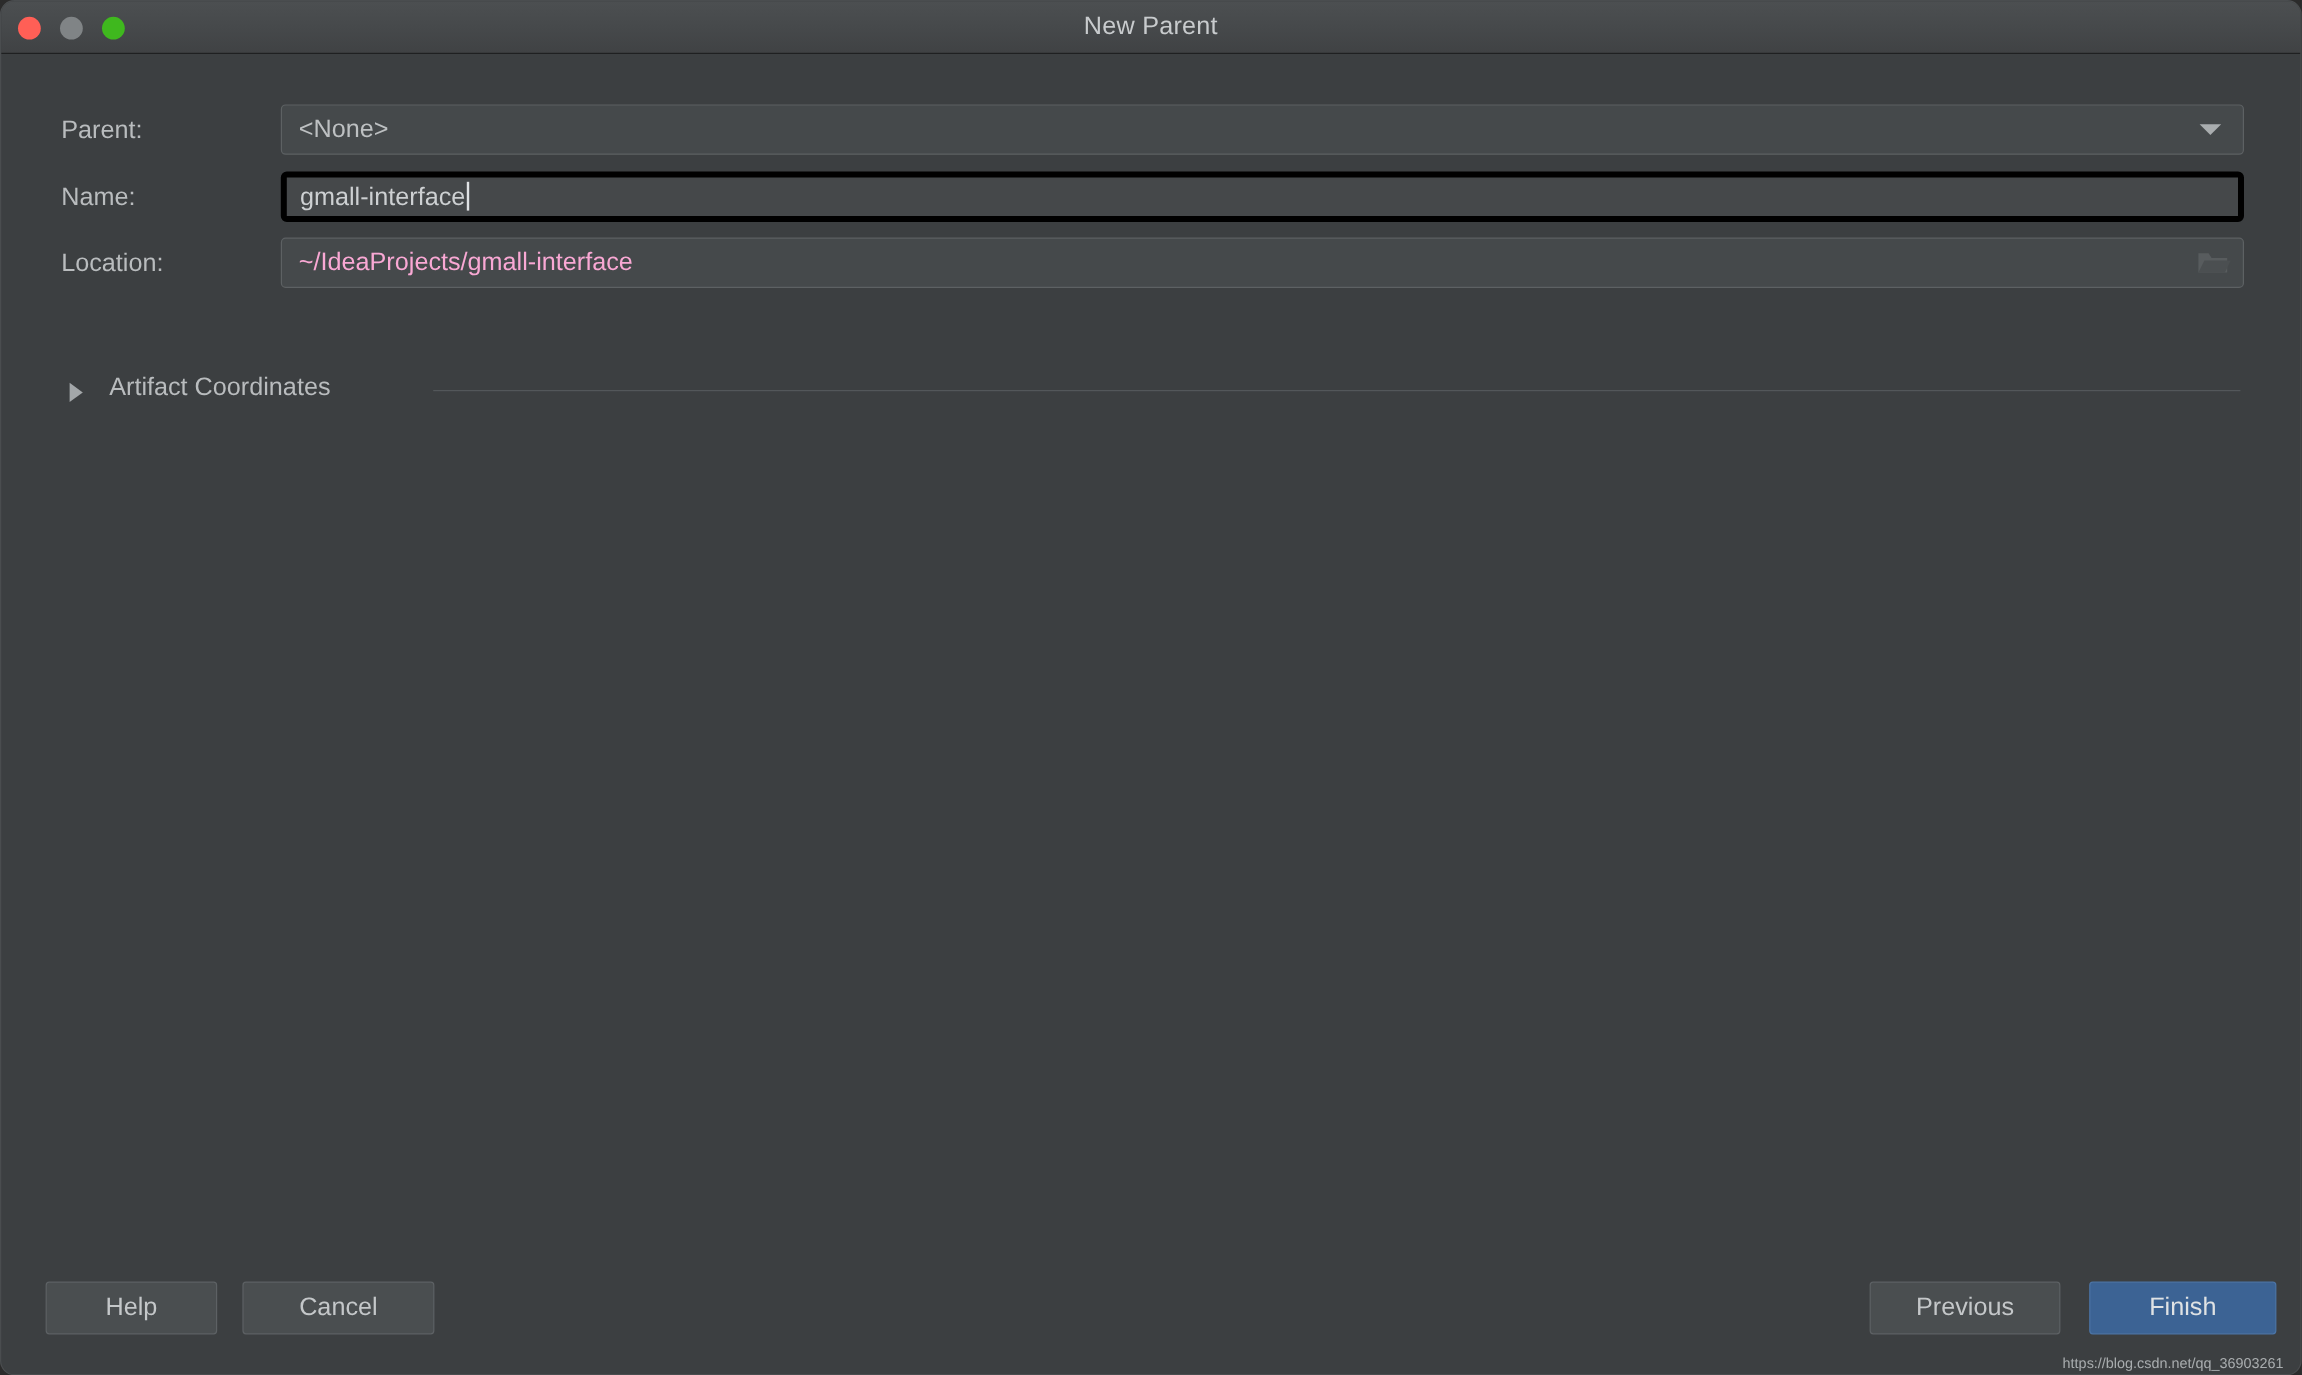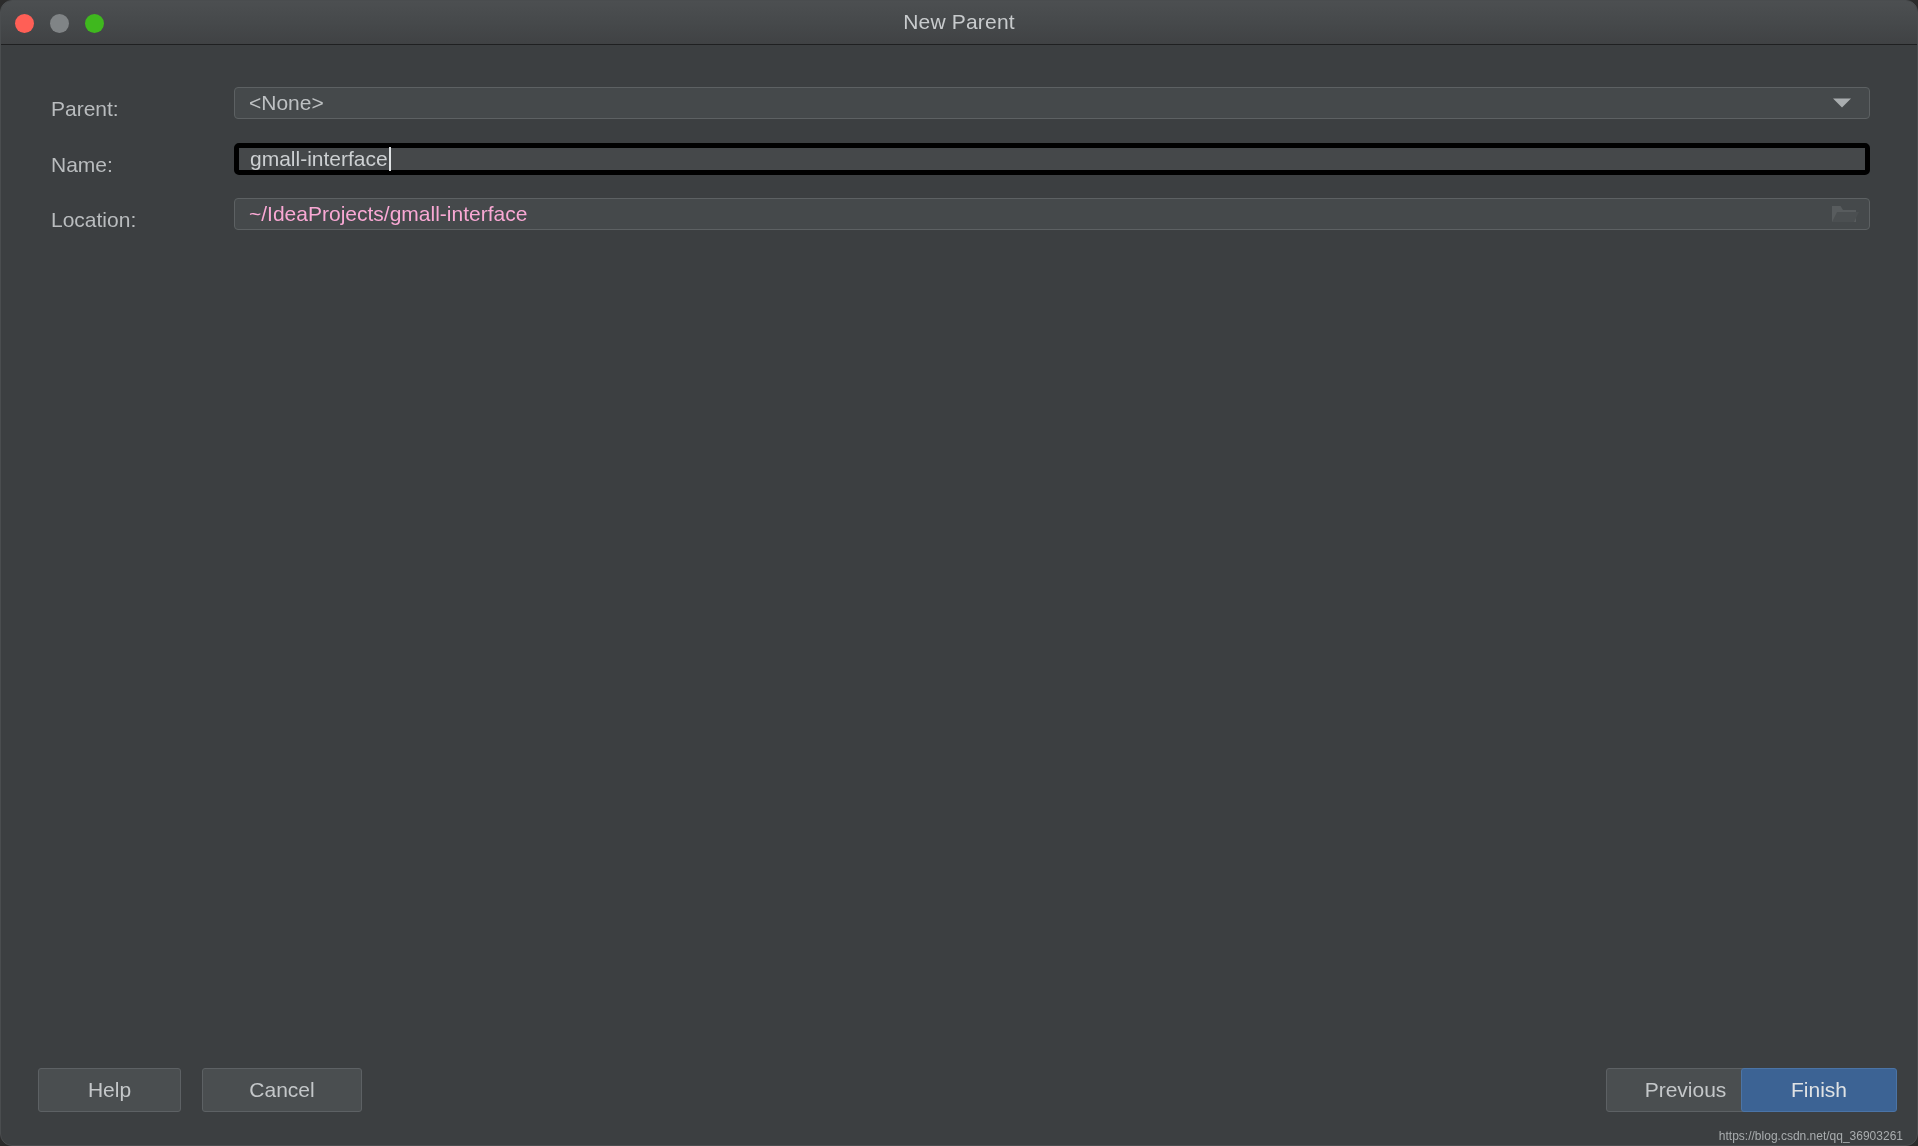--- a/index.html
+++ b/index.html
@@ -78,21 +78,21 @@
     top: 50%;
     transform: translateY(-50%);
     font-size: 21px;
     color: #b9bcbe;
     white-space: nowrap;
   }
   .field {
     position: absolute;
     left: 233px;
     width: 1636px;
-    height: 32px;
+    height: 42px;
     box-sizing: border-box;
     border-radius: 4px;
   }
 
   
   .combo {
     background: #45494b;
     border: 1px solid #5d6163;
   }
   .combo .value {
@@ -211,21 +211,21 @@
     justify-content: center;
     padding: 12px;
   }
   .btn.primary {
     background: #3c6394;
     border: 1px solid #4b74a6;
     color: #dfe2e4;
   }
   #btn-help     { left: 37px;   top: 1067px; width: 143px; }
   #btn-cancel   { left: 201px;  top: 1067px; width: 160px; text-align: center; }
-  #btn-previous { left: 1557px; top: 1067px; width: 159px; margin-left: 48px; }
+  #btn-previous { left: 1557px; top: 1067px; width: 159px; }
   #btn-finish   { left: 1740px; top: 1067px; width: 156px; }
 
   .watermark {
     position: absolute;
     right: 14px;
     bottom: 2px;
     font-size: 12px;
     color: #a9adaf;
     white-space: nowrap;
   }
@@ -269,20 +269,25 @@
           <svg width="30" height="26" viewBox="0 0 30 26" xmlns="http://www.w3.org/2000/svg">
             <path d="M3 5 L3 21 L27 21 L27 9 L14 9 L11.5 5 Z" fill="#585c5e"></path>
             <path d="M3 21 L8 11 L30 11 L25 21 Z" fill="#4b4f51"></path>
           </svg>
         </div>
       </div>
     </div>
 
   </div>
 
+  <div class="section">
+    <div class="tri"></div>
+    <div class="sec-label">Artifact Coordinates</div>
+    <div class="sec-line"></div>
+  </div>
 
   <button class="btn" id="btn-help">Help</button>
   <button class="btn" id="btn-cancel">Cancel</button>
   <button class="btn" id="btn-previous">Previous</button>
   <button class="btn primary" id="btn-finish">Finish</button>
 
   <div class="watermark">https://blog.csdn.net/qq_36903261</div>
 
 </div>
 

